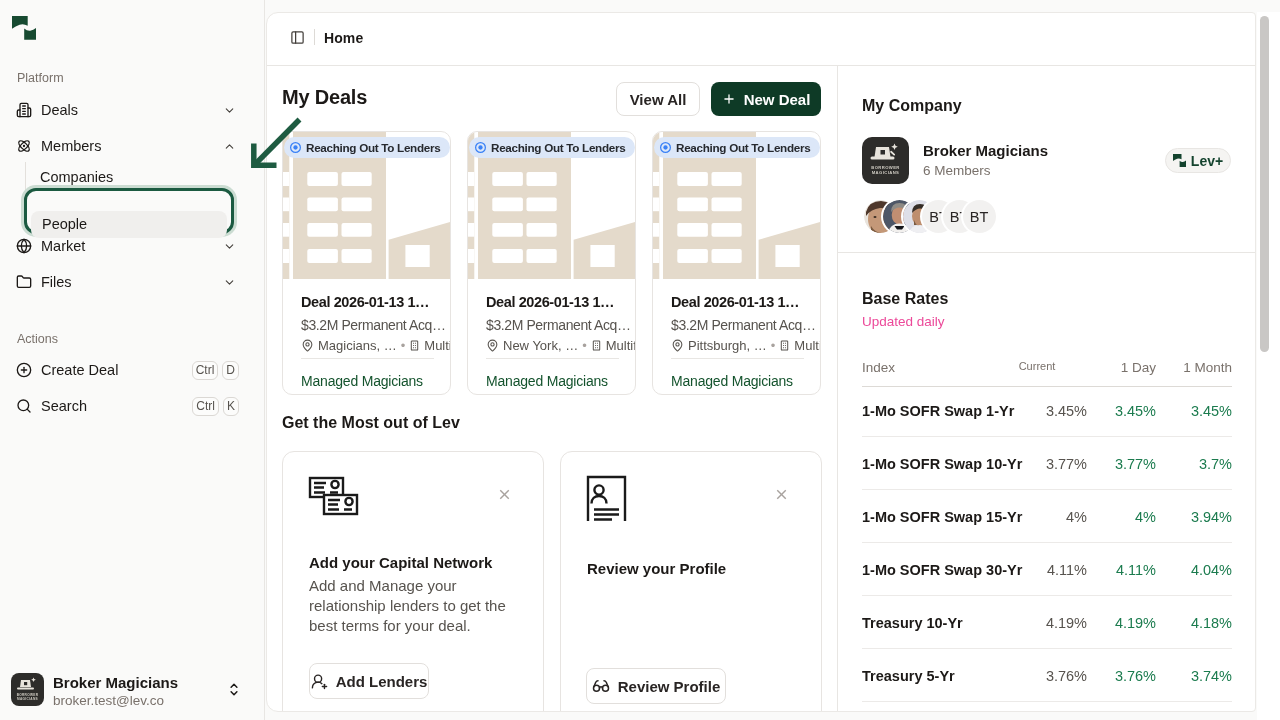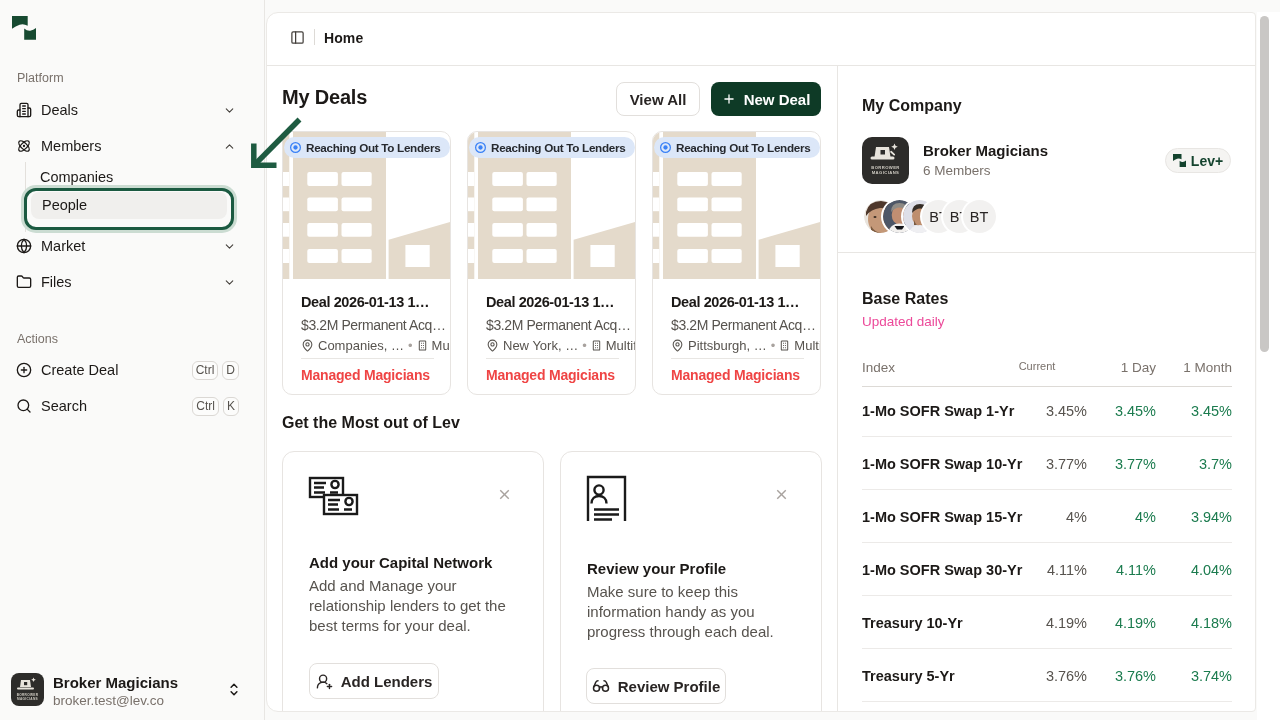--- a/index.html
+++ b/index.html
@@ -26,21 +26,21 @@
 
   .btn { display:flex; align-items:center; justify-content:center; border-radius:8px; font-size:15px; }
   .card { position:absolute; background:#fff; border:1px solid #E7E4E1; border-radius:10px; }
 
   .deal-badge { position:absolute; left:1px; top:5px; height:21px; display:flex; align-items:center; background:#DCE7F8; border-radius:11px; padding:0 10px 0 5px; }
   .deal-badge span { font-size:11.7px; font-weight:bold; color:#26292E; margin-left:4px; white-space:nowrap; letter-spacing:-0.3px; }
   .dtitle { position:absolute; left:18px; top:162px; font-size:14.5px; font-weight:bold; white-space:nowrap; letter-spacing:-0.4px; }
   .dsub   { position:absolute; left:18px; top:185px; font-size:14px; color:#57534E; white-space:nowrap; letter-spacing:-0.4px; }
   .dloc   { position:absolute; left:18px; top:206px; width:150px; overflow:hidden; display:flex; align-items:center; gap:4px; font-size:13px; color:#57534E; white-space:nowrap; }
   .ddiv   { position:absolute; left:18px; top:226px; width:133px; height:1px; background:#E8E6E3; }
-  .dman   { position:absolute; left:18px; top:235px; font-size:14px; color:#ef4444; letter-spacing:-0.2px;font-weight:bold; }
+  .dman   { position:absolute; left:18px; top:241px; font-size:14px; color:#14532d; letter-spacing:-0.2px; }
 
   .pcard-title { position:absolute; left:26px; font-size:15px; font-weight:bold;text-align:center; }
   .pcard-body  { position:absolute; left:26px; font-size:15px; color:#57534E; line-height:20px; }
   .pcard-x { position:absolute; color:#A8A29E; }
   .pcard-btn { position:absolute; border:1px solid #E2DFDC; border-radius:8px; background:#fff; display:flex; align-items:center; justify-content:center; gap:8px; font-size:15px; font-weight:bold; color:#292524; }
 
   
   .rp-h { font-size:16px; font-weight:bold; color:#1C1917; }
   .rr-name { position:absolute; left:0; font-size:14.5px; font-weight:bold; color:#1C1917; white-space:nowrap; }
   .rr-val { position:absolute; font-size:14.5px; text-align:right; }
@@ -82,21 +82,21 @@
       </svg>
     <span class="tx">Members</span>
     <svg class="chev" width="13" height="13" viewBox="0 0 24 24" fill="none" stroke="#44403C" stroke-width="2" stroke-linecap="round" stroke-linejoin="round">
         <path d="m6 15 6-6 6 6"></path>
       </svg>
   </div>
 
   <div class="abs" style="left:25px; top:162px; width:1px; height:70px; background:#E3E0DC;"></div>
   <div class="sub-tx" style="top:169px;">Companies</div>
 
-  <div class="abs" style="left:24px; top:187.5px; width:210px; height:42.5px; border:3.5px solid #1B5A41; border-radius:12px; background:#FAFAF9; box-shadow:0 0 0 3px #CBDCD2; padding:1px 4px;">
+  <div class="abs" style="left:24px; top:187.5px; width:210px; height:42.5px; border:3.5px solid #1B5A41; border-radius:12px; background:#FAFAF9; box-shadow:0 0 0 3px #CBDCD2; padding:20px 4px;">
     <div style="height:27px; background:#F0EFED; border-radius:8px; display:flex; align-items:center;">
       <span style="margin-left:11px; font-size:14.5px; color:#1C1917;">People</span>
     </div>
   </div>
 
   <div class="sb-row" style="top:230px;">
     <svg class="ic" viewBox="0 0 24 24" fill="none" stroke="#1C1917" stroke-width="2" stroke-linecap="round" stroke-linejoin="round">
         <circle cx="12" cy="12" r="10"></circle>
         <path d="M12 2a14.5 14.5 0 0 0 0 20 14.5 14.5 0 0 0 0-20"></path>
         <path d="M2 12h20"></path>
@@ -216,21 +216,21 @@
         </svg>
         <span>Reaching Out To Lenders</span>
       </div>
     <div class="dtitle">Deal 2026-01-13 1…</div>
     <div class="dsub">$3.2M Permanent Acq…</div>
     <div class="dloc">
         <svg width="13" height="13" viewBox="0 0 24 24" fill="none" stroke="#57534E" stroke-width="2" style="flex:none;">
           <path d="M20 10c0 4.99-5.54 10.19-7.4 11.8a1 1 0 0 1-1.2 0C9.54 20.19 4 14.99 4 10a8 8 0 0 1 16 0"></path>
           <circle cx="12" cy="10" r="3"></circle>
         </svg>
-        <span>Companies, …</span>
+        <span>Magicians, …</span>
         <span style="color:#A8A29E;">•</span>
         <svg width="11" height="11" viewBox="0 0 24 24" fill="none" stroke="#57534E" stroke-width="2.2" style="flex:none;">
           <rect x="5" y="2" width="14" height="20" rx="1.5"></rect>
           <path d="M9 7h2 M13 7h2 M9 12h2 M13 12h2 M9 17h2 M13 17h2"></path>
         </svg>
         <span>Multifamily</span>
       </div>
     <div class="ddiv"></div>
     <div class="dman">Managed Magicians</div>
   </div>
@@ -346,21 +346,21 @@
       <circle cx="41" cy="25.5" r="3.6"></circle>
     </svg>
     <div class="pcard-x" style="left:213px; top:34px;">
         <svg width="17" height="17" viewBox="0 0 24 24" fill="none" stroke="#A8A29E" stroke-width="2">
           <path d="M18 6 6 18"></path>
           <path d="m6 6 12 12"></path>
         </svg>
       </div>
     <div class="pcard-title" style="top:102px;">Add your Capital Network</div>
     <div class="pcard-body" style="top:124px;">Add and Manage your<br>relationship lenders to get the<br>best terms for your deal.</div>
-    <div class="pcard-btn" style="left:26px; top:211px; width:130px; height:36px;">
+    <div class="pcard-btn" style="left:26px; top:211px; width:120px; height:36px;">
         <svg width="17" height="17" viewBox="0 0 24 24" fill="none" stroke="#292524" stroke-width="2" stroke-linecap="round" stroke-linejoin="round">
           <path d="M2 21a8 8 0 0 1 13.292-6"></path>
           <circle cx="10" cy="8" r="5"></circle>
           <path d="M19 16v6"></path>
           <path d="M22 19h-6"></path>
         </svg>
         <span>Add Lenders</span>
       </div>
   </div>
   <div class="card" style="left:293px; top:438px; width:262px; height:276px; border-radius:12px;">
@@ -370,21 +370,20 @@
       <path d="M5.5 28.5c0-5 3.4-7.5 7.5-7.5s7.5 2.5 7.5 7.5"></path>
       <path d="M8 34.5h25 M8 39.5h25 M8 44.5h18"></path>
     </svg>
     <div class="pcard-x" style="left:212px; top:34px;">
         <svg width="17" height="17" viewBox="0 0 24 24" fill="none" stroke="#A8A29E" stroke-width="2">
           <path d="M18 6 6 18"></path>
           <path d="m6 6 12 12"></path>
         </svg>
       </div>
     <div class="pcard-title" style="top:108px;">Review your Profile</div>
-    <div class="pcard-body" style="top:130px;">Make sure to keep this<br>information handy as you<br>progress through each deal.</div>
     <div class="pcard-btn" style="left:25px; top:216px; width:140px; height:36px;">
         <svg width="18" height="18" viewBox="0 0 24 24" fill="none" stroke="#292524" stroke-width="2" stroke-linecap="round" stroke-linejoin="round">
           <circle cx="6" cy="15" r="4"></circle>
           <circle cx="18" cy="15" r="4"></circle>
           <path d="M14 15a2 2 0 0 0-2-2 2 2 0 0 0-2 2"></path>
           <path d="M2.5 13 5 7c.7-1.3 1.4-2 3-2"></path>
           <path d="M21.5 13 19 7c-.7-1.3-1.5-2-3-2"></path>
         </svg>
         <span>Review Profile</span>
       </div>

